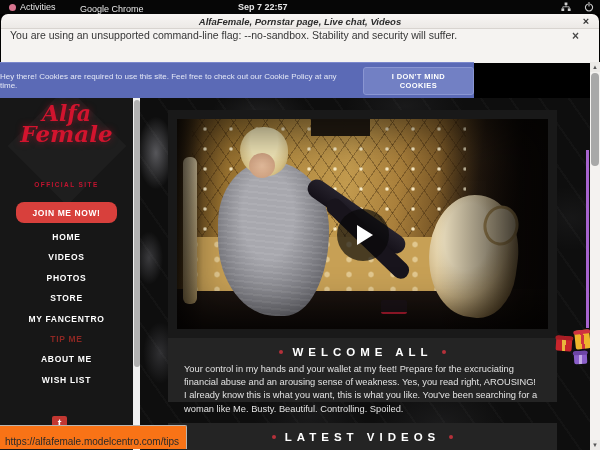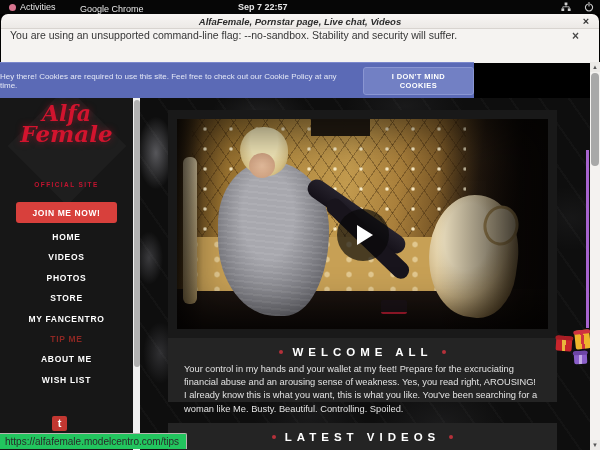--- a/index.html
+++ b/index.html
@@ -47,21 +47,21 @@
       radial-gradient(ellipse 75px 48px at 170px 318px, rgba(102,102,110,.13), rgba(0,0,0,0) 75%),
       repeating-linear-gradient(55deg, rgba(255,255,255,.025) 0 2px, rgba(0,0,0,0) 2px 24px);}
 
   
   .sidebar{position:absolute;left:0;top:0;width:133px;height:352px;background:#171717;overflow:hidden;}
   .logo-diamond{position:absolute;left:25px;top:6px;width:84px;height:84px;background:#1e1e1e;transform:rotate(45deg);}
   .logo{position:absolute;top:4px;left:0;width:133px;text-align:center;font-family:"DejaVu Serif",serif;font-style:italic;font-weight:bold;color:#d2142e;text-shadow:0 0 7px rgba(210,20,46,.55);}
   .logo-line1{font-size:22px;line-height:22px;}
   .logo-line2{font-size:23px;line-height:23px;margin-top:-2px;}
   .tagline{position:absolute;top:83px;left:0;width:133px;text-align:center;color:#c21430;font-size:6.5px;font-weight:bold;letter-spacing:1.4px;}
-  .join-btn{position:absolute;top:104px;left:16px;width:101px;height:21px;background:#d8403c;border:none;border-radius:3px;color:#fff;font-size:8.5px;font-weight:bold;letter-spacing:.6px;font-family:"Liberation Sans",sans-serif;}
+  .join-btn{position:absolute;top:104px;left:16px;width:101px;height:21px;background:#d8403c;border:none;border-radius:8px;color:#fff;font-size:8.5px;font-weight:bold;letter-spacing:.6px;font-family:"Liberation Sans",sans-serif;}
   .nav{position:absolute;top:129px;left:0;width:133px;}
   .nav-item{height:20.4px;line-height:20.4px;text-align:center;color:#ffffff;font-size:8.5px;font-weight:bold;letter-spacing:.7px;cursor:pointer;}
   .nav-item.active{color:#8d2723;}
   .twitter{position:absolute;top:318px;left:52px;width:15px;height:15px;background:#c23731;border-radius:2px;color:#fff;font-size:11px;font-weight:bold;text-align:center;line-height:14px;}
 
   
   .side-scrollbar{position:absolute;left:133px;top:0;width:7px;height:352px;background:#f1f1f1;}
   .side-thumb{position:absolute;left:.5px;top:2px;width:6px;height:267px;background:#b1b1b1;border-radius:3px;}
 
   
@@ -118,21 +118,21 @@
   .gift-purple::before{background:#6d45a6;}
 
   
   .browser-scrollbar{position:absolute;right:0;top:62px;width:10px;height:388px;background:#f4f2f0;}
   .sb-up,.sb-down{position:absolute;left:0;width:10px;height:10px;font-size:6px;line-height:10px;text-align:center;color:#555;background:#eceae7;}
   .sb-up{top:0;}
   .sb-down{bottom:0;}
   .sb-thumb{position:absolute;left:1px;top:11px;width:8px;height:93px;background:#a8a8a8;border-radius:4px;}
 
   
-  .status-tooltip{position:absolute;left:0;bottom:1px;height:15px;background:#22c55e;border:1px solid #b9b5b1;border-left:none;border-bottom:none;border-top-right-radius:2px;color:#2a2a2a;font-size:10px;line-height:15px;padding:0 7px 0 5px;z-index:60;white-space:nowrap;}
+  .status-tooltip{position:absolute;left:0;bottom:1px;height:15px;background:#f97316;border:1px solid #b9b5b1;border-left:none;border-bottom:none;border-top-right-radius:2px;color:#2a2a2a;font-size:10px;line-height:15px;padding:8px 7px 0 5px;z-index:60;white-space:nowrap;}
 </style>
 </head>
 <body>
 
 <div class="screen">
 
   <div class="gnome-bar">
     <div class="gb-item activities">
       <span class="act-dot"></span>
       <span>Activities</span>

